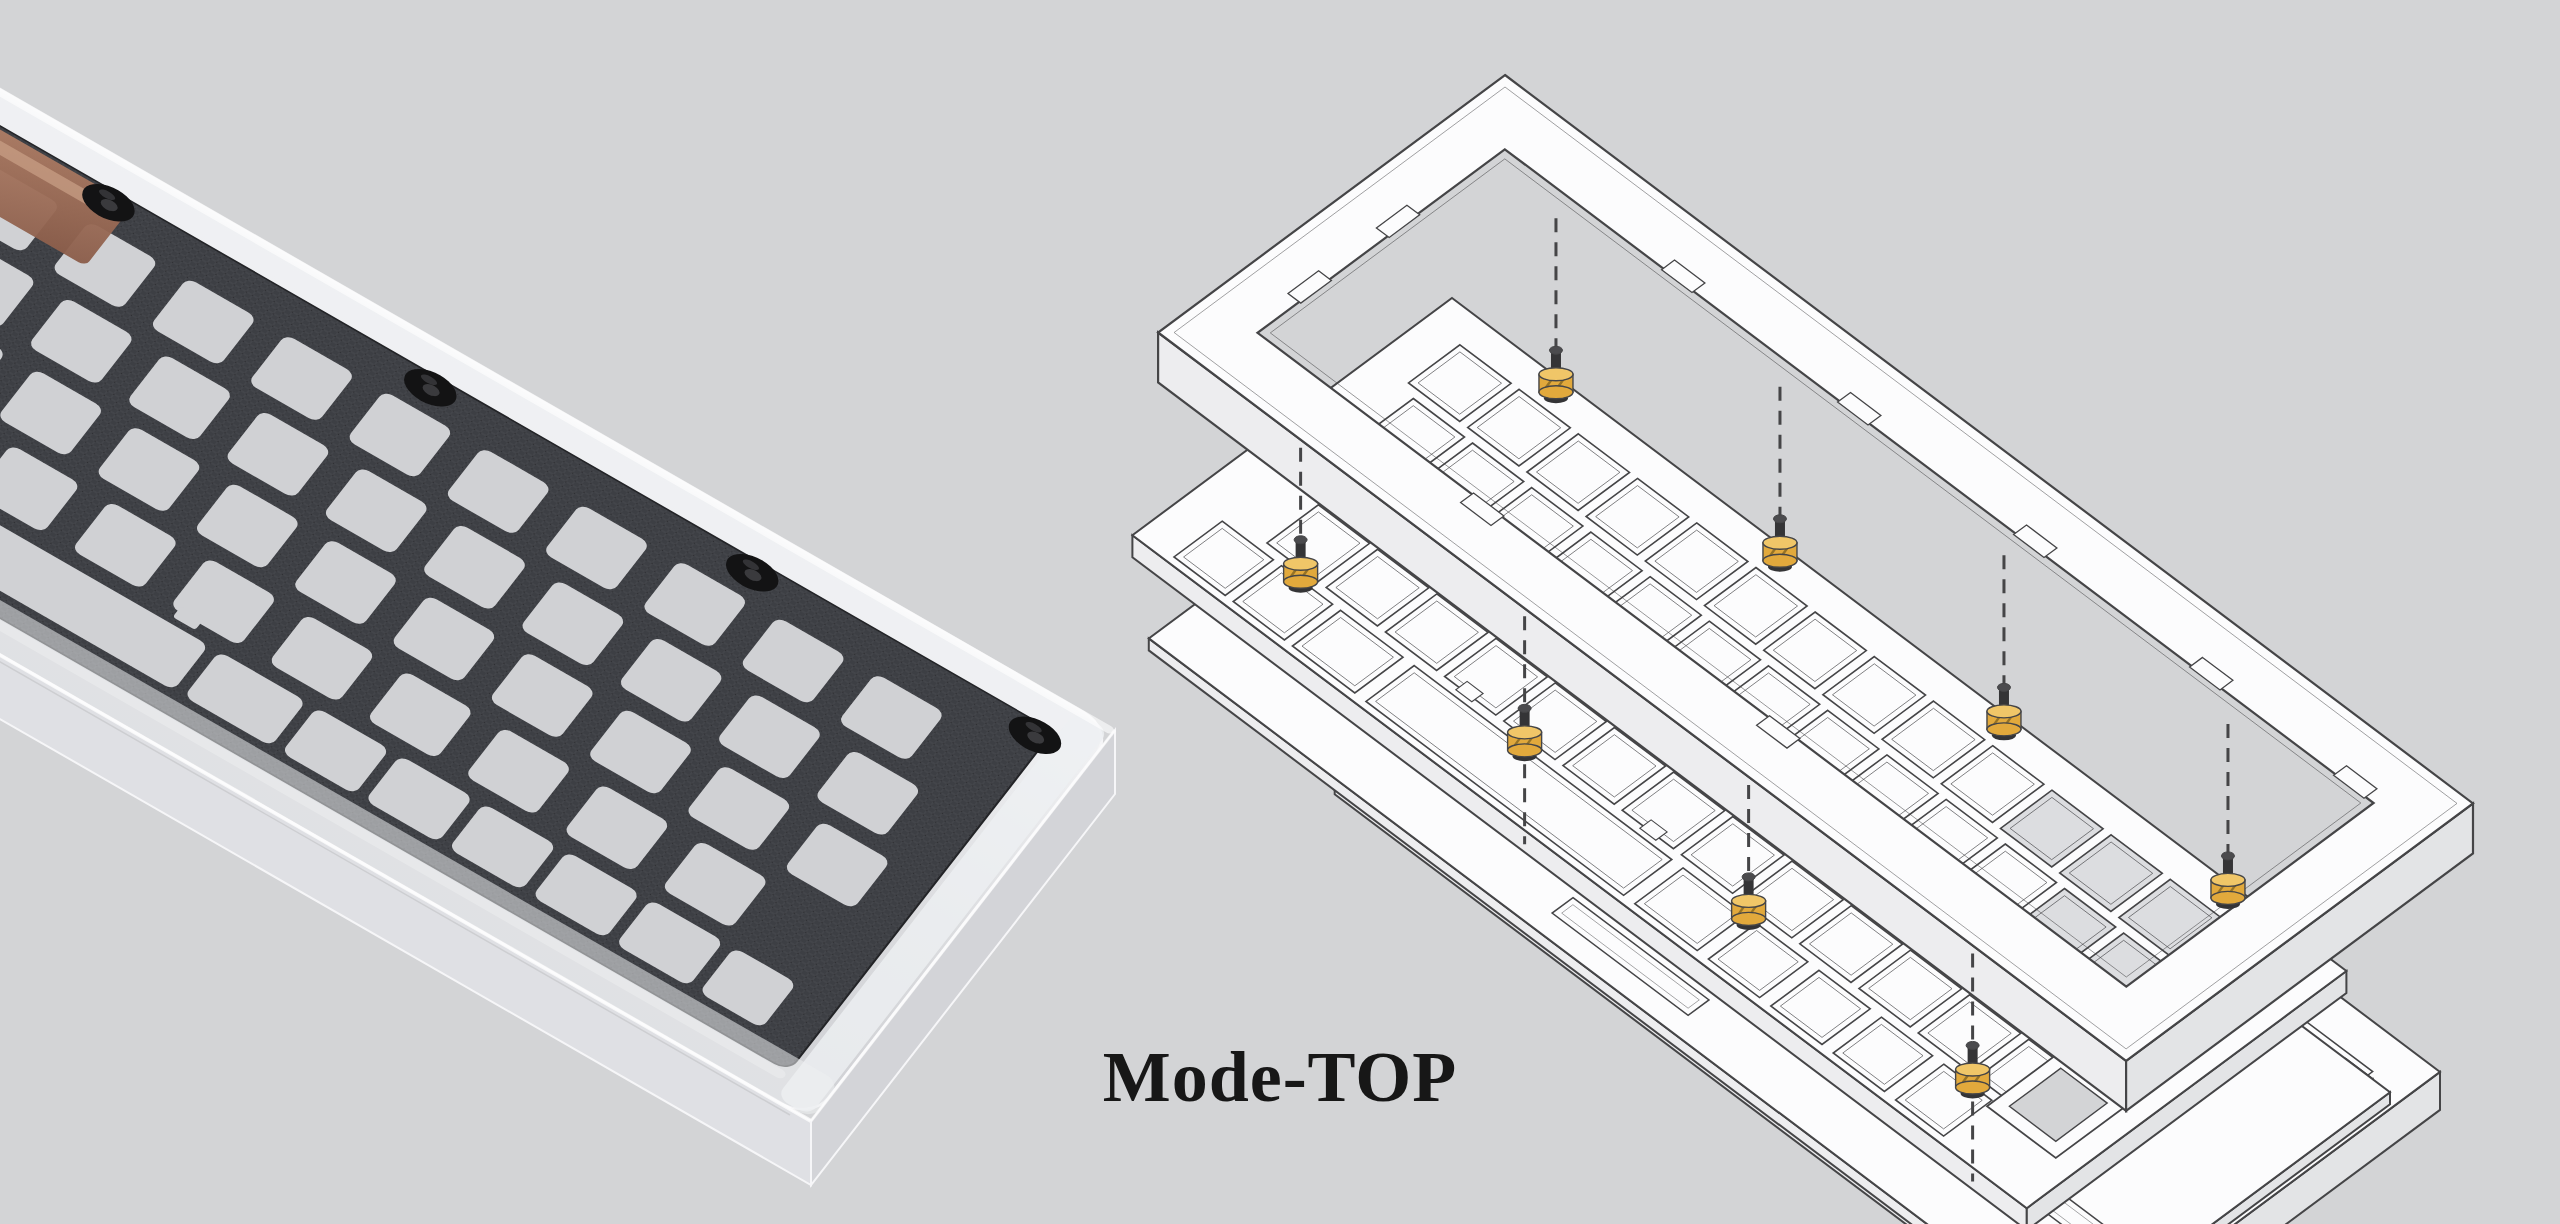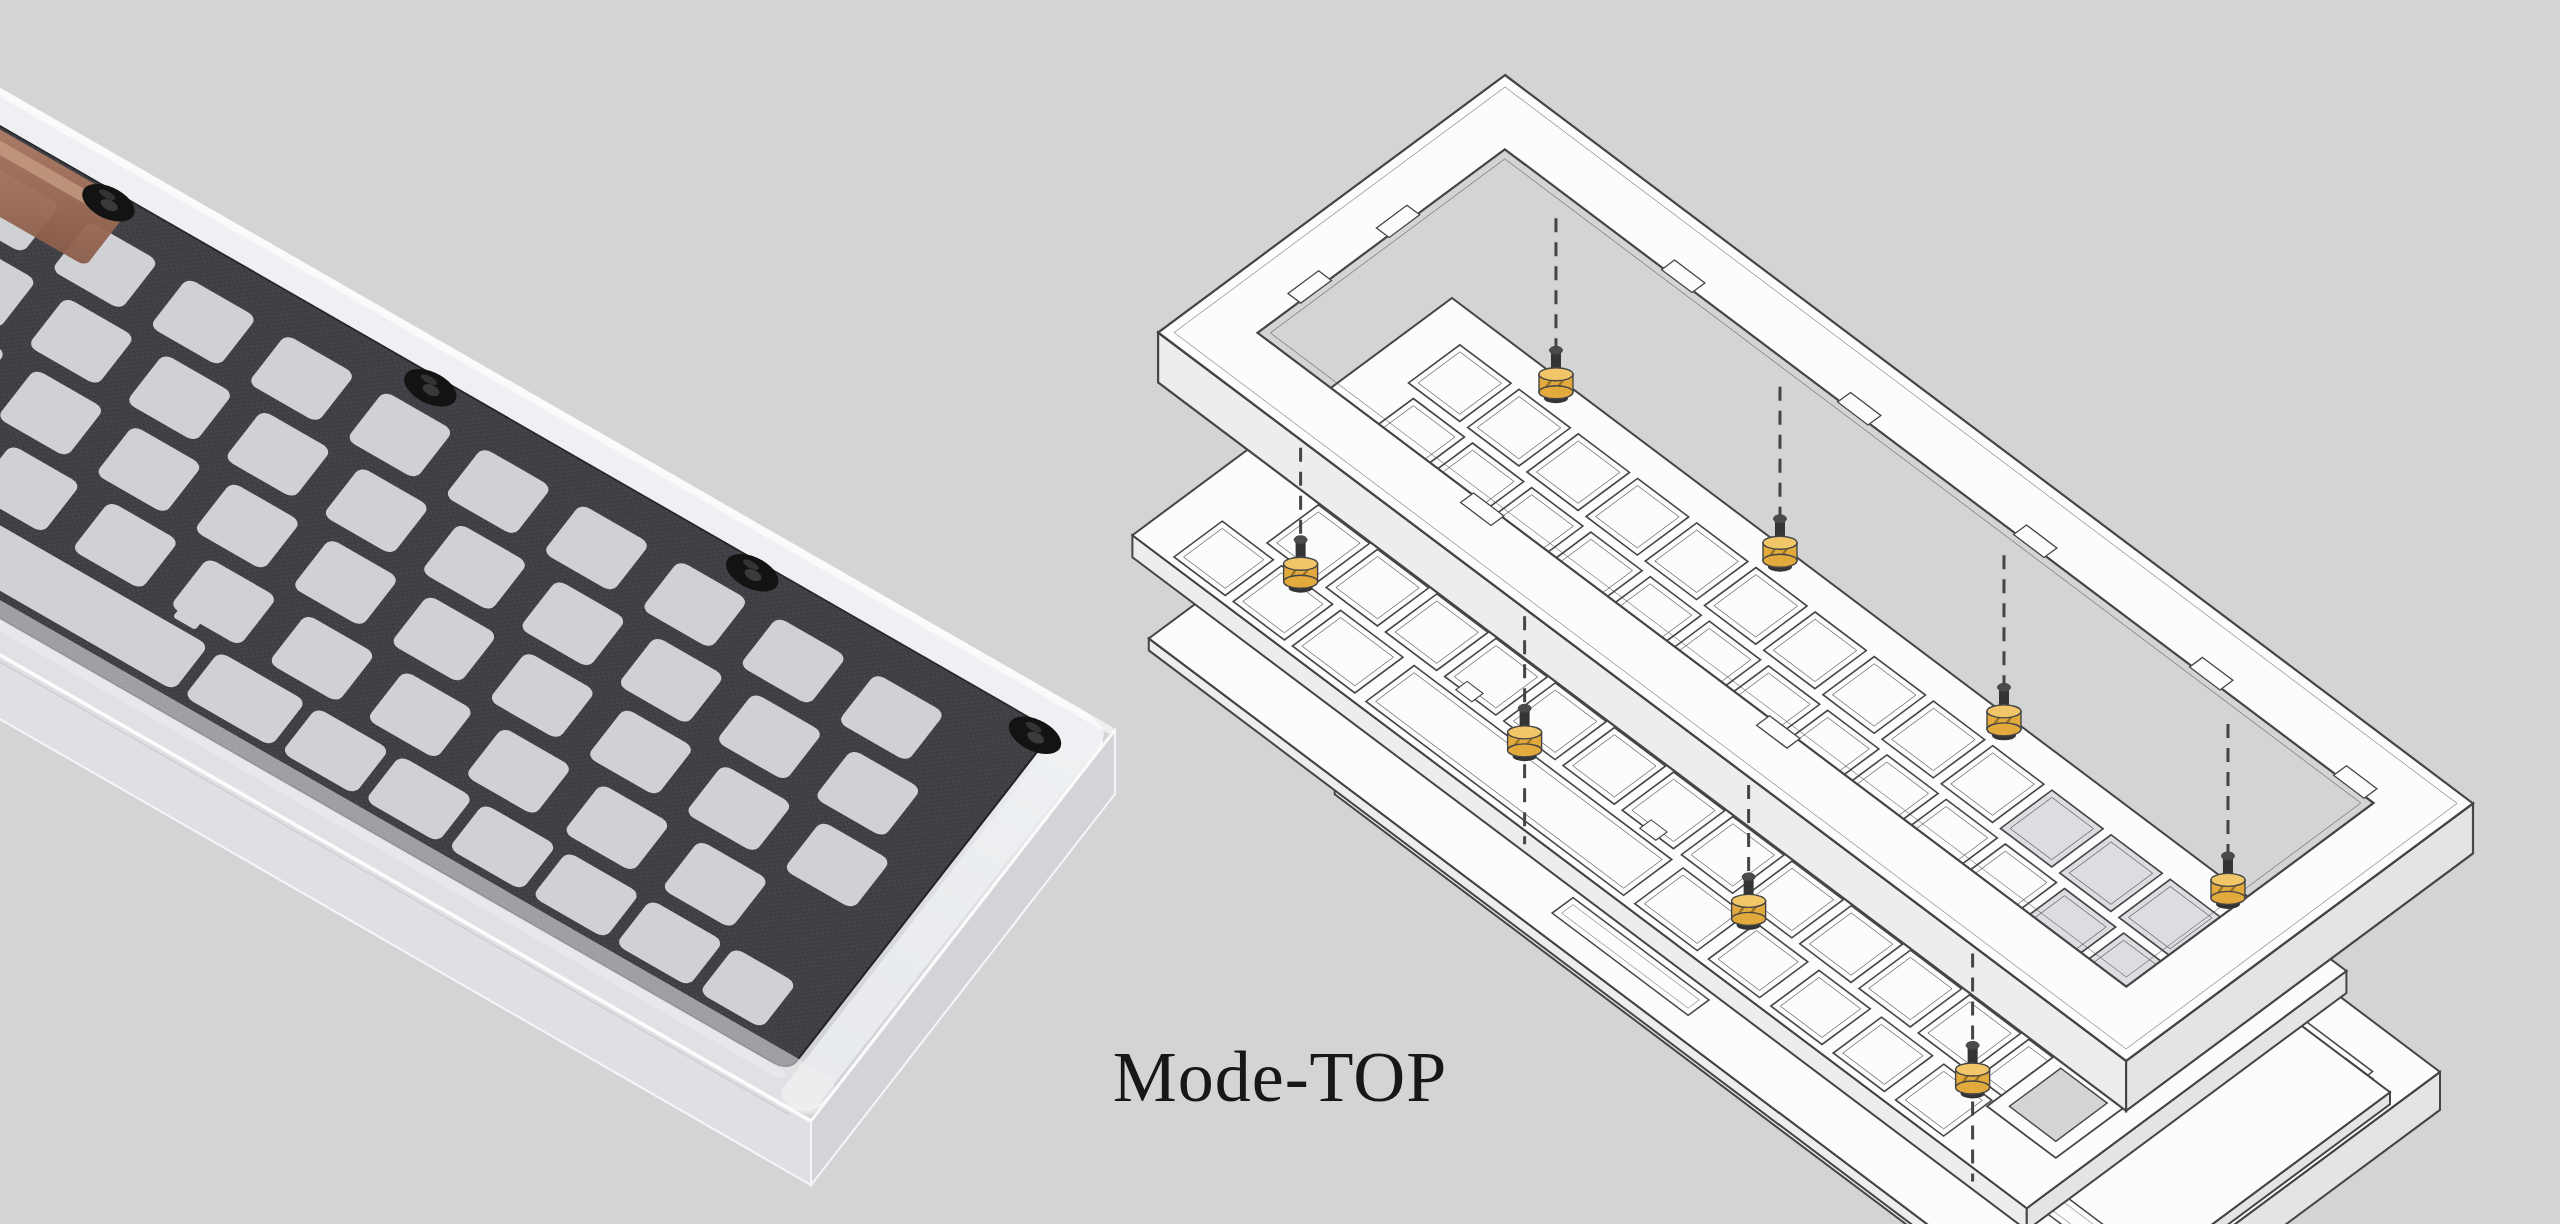--- a/index.html
+++ b/index.html
@@ -6,21 +6,21 @@
   body{
     width:2560px;height:1224px;overflow:hidden;position:relative;
     background:var(--background,#d3d4d6);
     font-family:"Liberation Sans",sans-serif;
   }
   #scene{position:absolute;left:0;top:0;}
   .caption{
     position:absolute;left:0;right:0;top:1040px;
     text-align:center;
     font-family:"Liberation Serif","DejaVu Serif",serif;
-    font-size:72px;font-weight:400;letter-spacing:1px;
+    font-size:72px;font-weight:700;letter-spacing:1px;
     color:var(--ink,#171717);
     line-height:1.05;
   }
 </style>
 </head>
 <body>
 
 <svg id="scene" width="2560" height="1224" viewBox="0 0 2560 1224">
   <defs>
       <pattern id="carbon" width="7" height="7" patternUnits="userSpaceOnUse">

